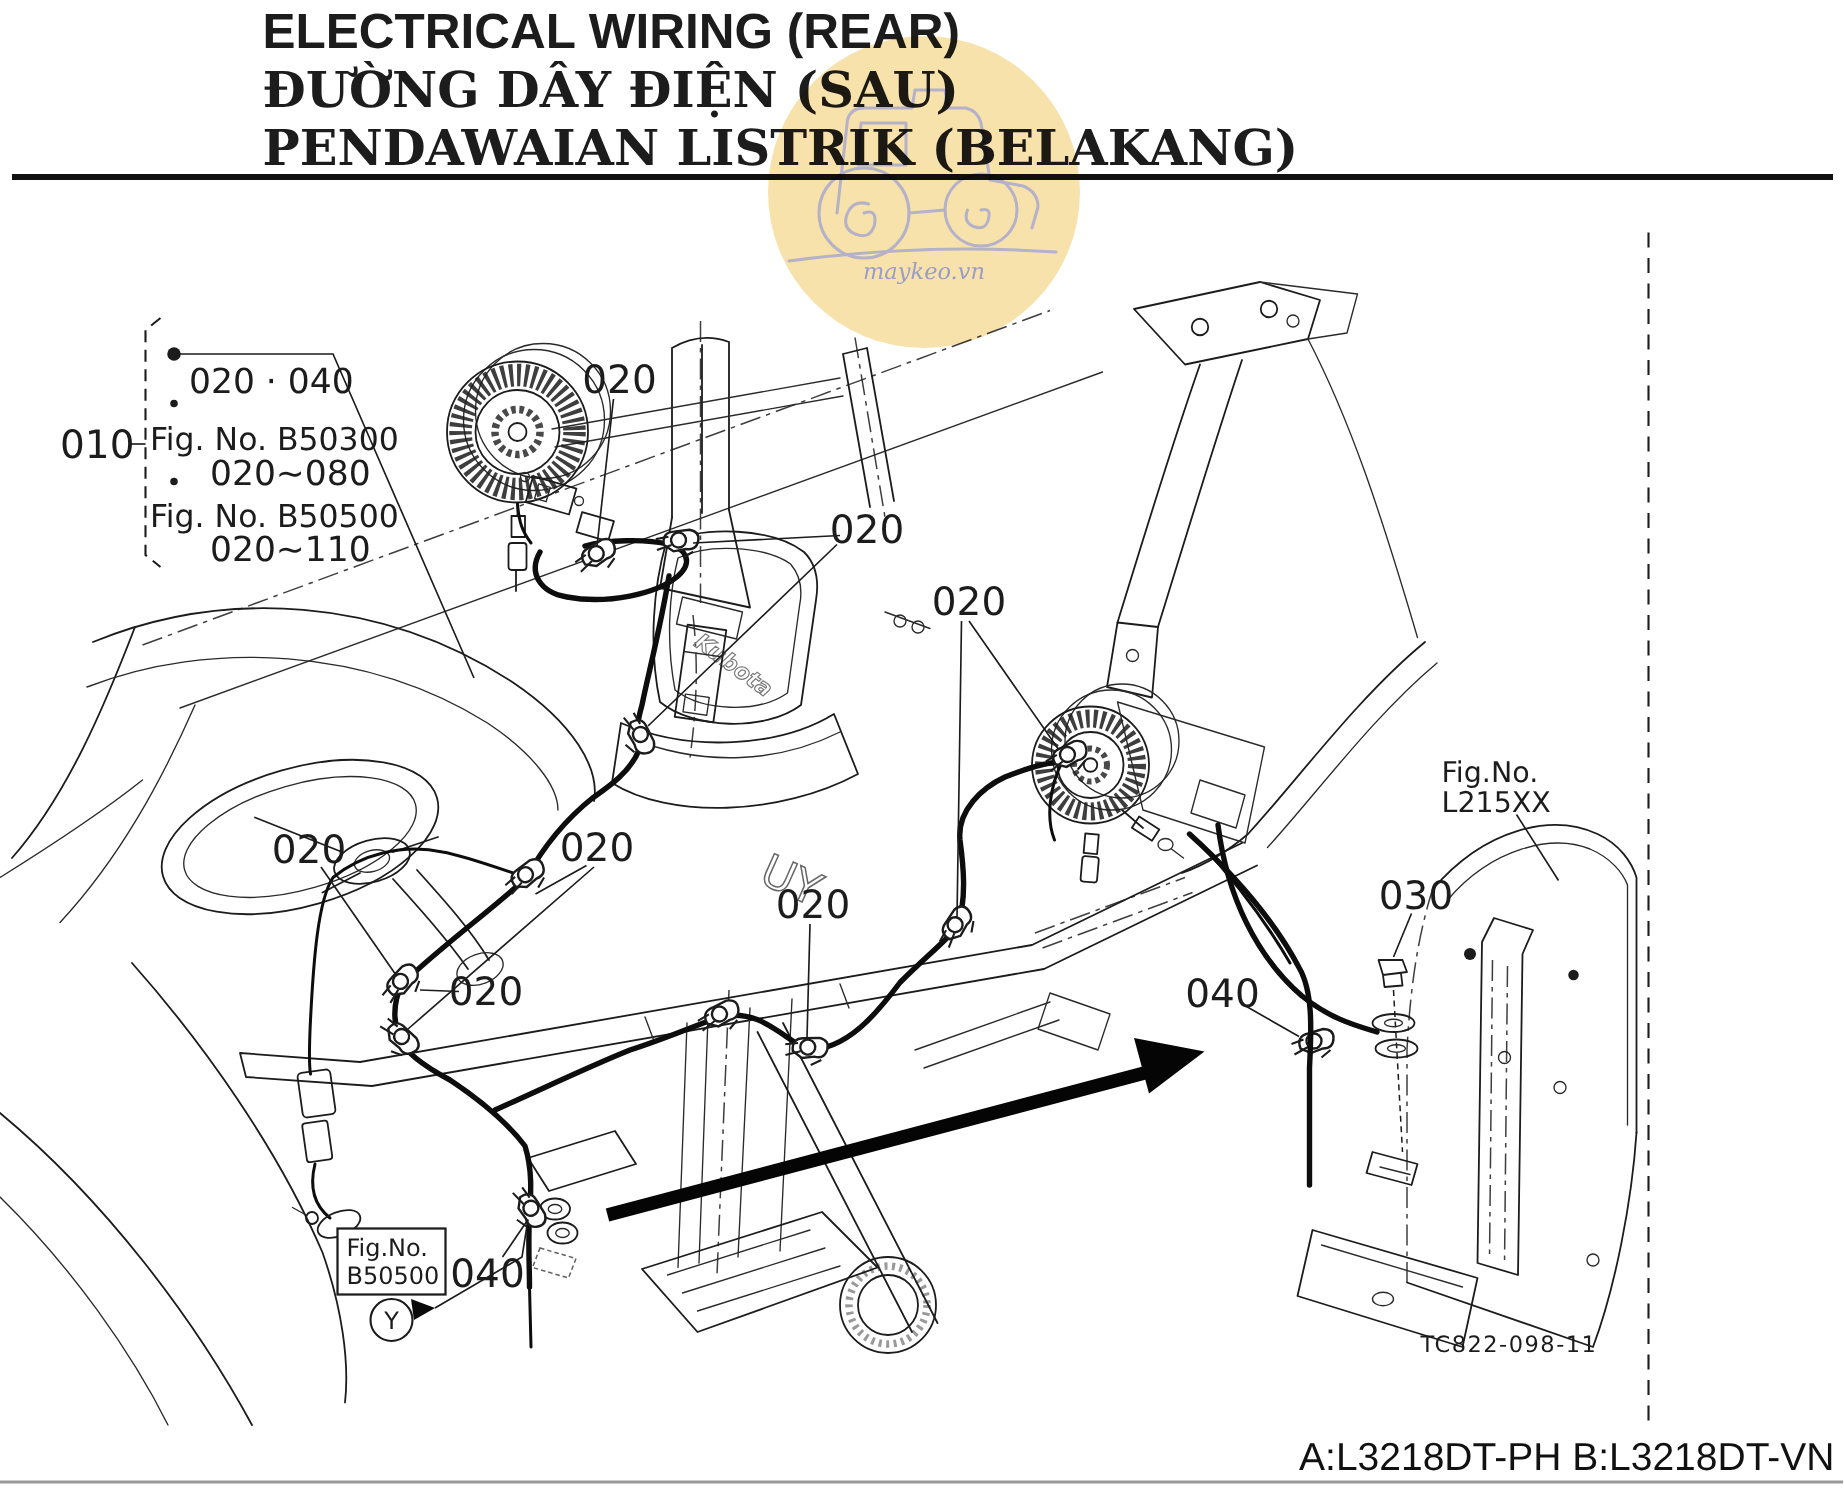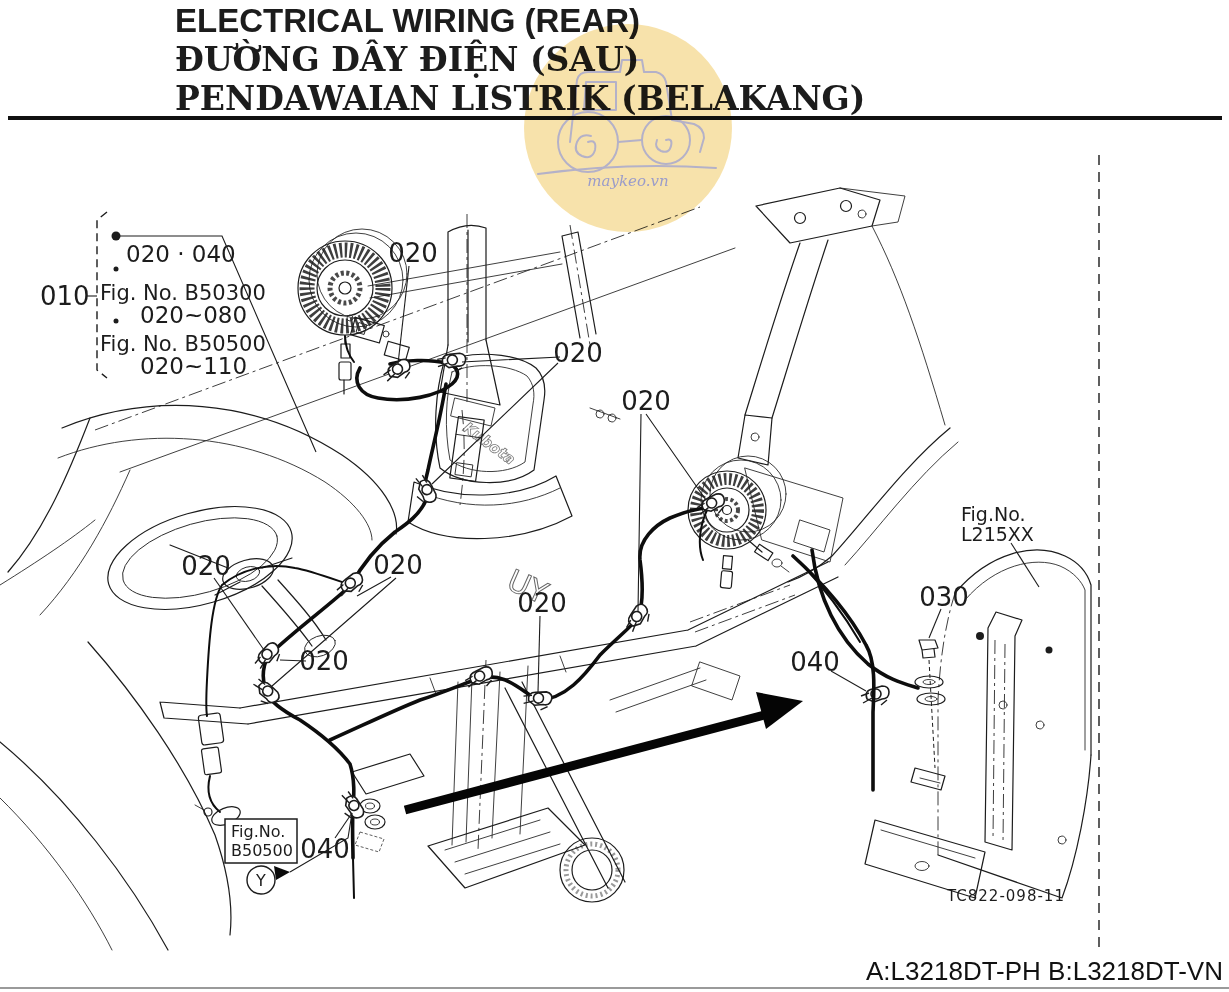--- a/index.html
+++ b/index.html
@@ -7,21 +7,21 @@
         font-family:"DejaVu Sans",sans-serif;color:#1c1c1c;}
   
   .hdr-code{position:absolute;left:10px;top:36px;font:bold 49px "Liberation Sans",sans-serif;
             letter-spacing:-1px;z-index:2;}
   .hdr-t-en{position:absolute;left:175px;top:2px;font:bold 33px "Liberation Sans",sans-serif;z-index:2;}
   .hdr-t-vi{position:absolute;left:175px;top:40px;font:bold 33px "DejaVu Serif",serif;z-index:2;}
   .hdr-t-id{position:absolute;left:175px;top:79px;font:bold 33px "DejaVu Serif",serif;z-index:2;}
   .hdr-rule{position:absolute;left:8px;top:116px;width:1214px;height:4px;background:#111;z-index:2;}
   .page-bottom-rule{position:absolute;left:0;top:987px;width:1229px;height:2px;background:#9a9a9a;z-index:2;}
   
-  .wm{position:absolute;left:524px;top:24px;width:208px;height:208px;border-radius:50%;
+  .wm{position:absolute;left:512px;top:24px;width:208px;height:208px;border-radius:50%;
       background:#f7dfa2;opacity:.9;mix-blend-mode:multiply;z-index:6;pointer-events:none;}
   .wm svg{position:absolute;left:0;top:0;}
   .wm text{font:italic 15px "DejaVu Serif",serif;fill:#8f91c4;}
   
   .dia{position:absolute;left:0;top:0;z-index:1;}
   .dia path,.dia line,.dia polyline,.dia circle,.dia ellipse,.dia rect,.dia polygon{vector-effect:none;}
   .ln{fill:none;stroke:#1c1c1c;stroke-width:1.2;stroke-linecap:round;stroke-linejoin:round;}
   .lt{fill:none;stroke:#2a2a2a;stroke-width:0.9;stroke-linecap:round;stroke-linejoin:round;}
   .cl{fill:none;stroke:#1c1c1c;stroke-width:1;stroke-dasharray:14 4 3 4;opacity:.85;}
   .wire{fill:none;stroke:#0d0d0d;stroke-width:3.6;stroke-linecap:round;stroke-linejoin:round;}

